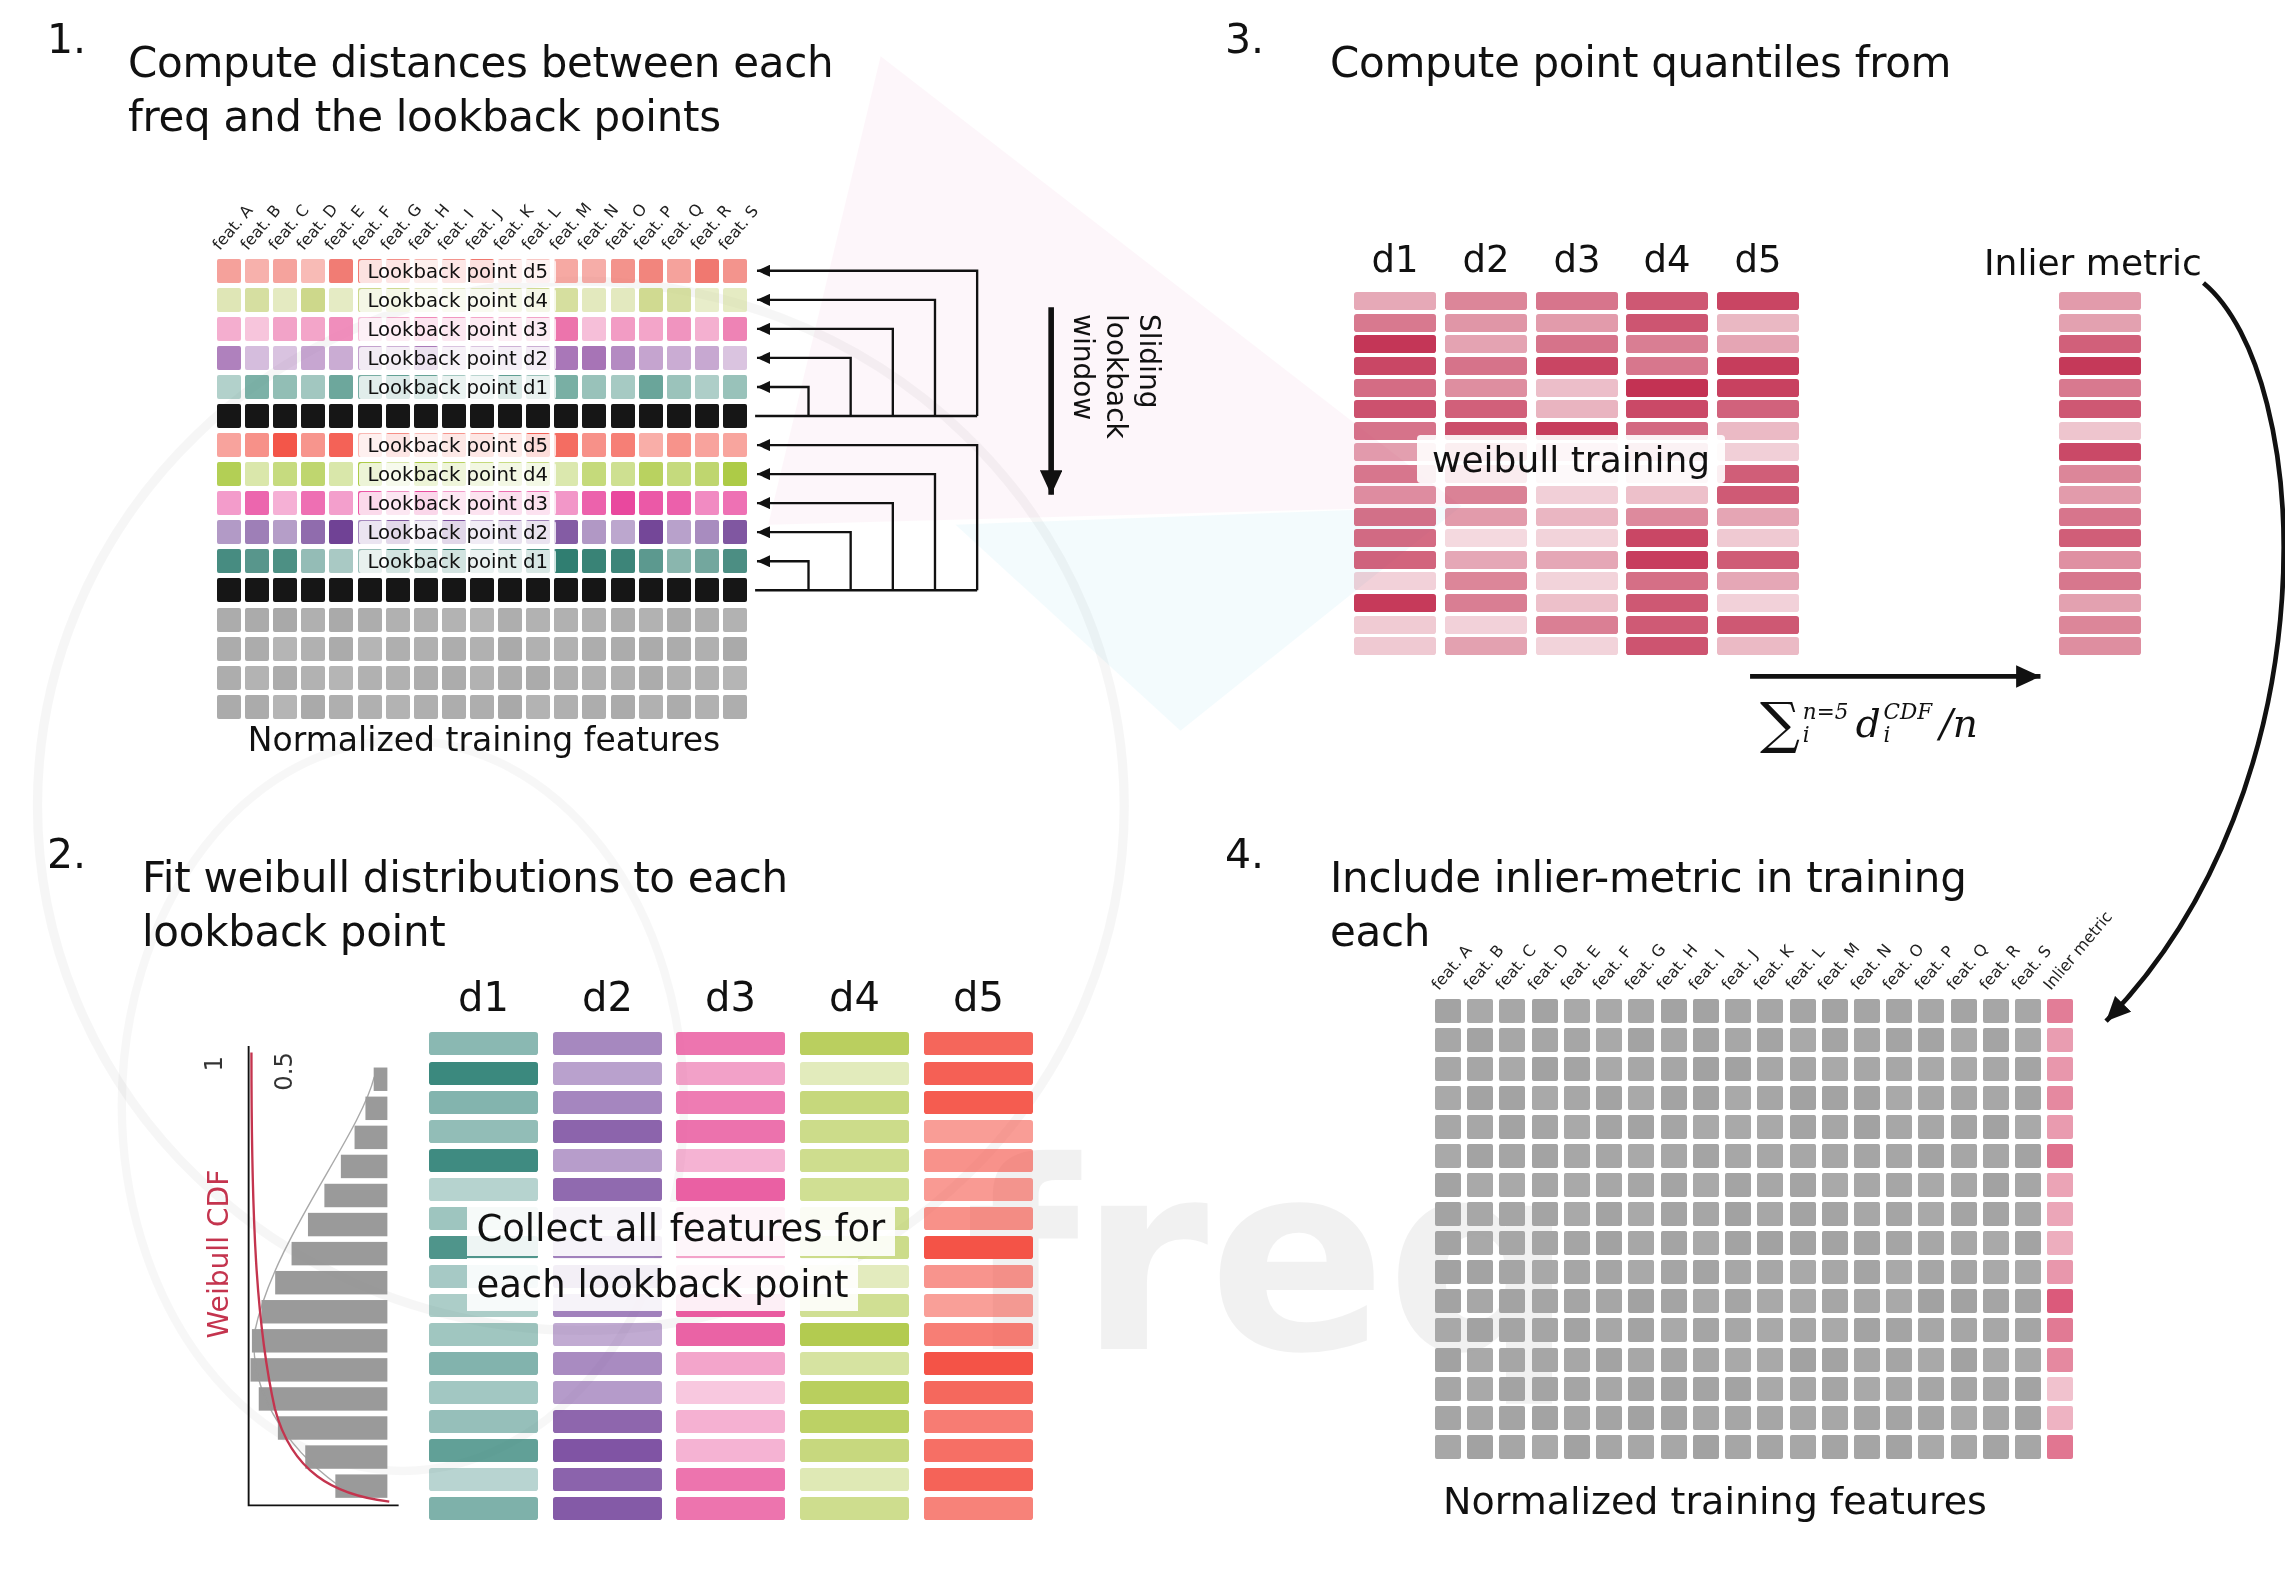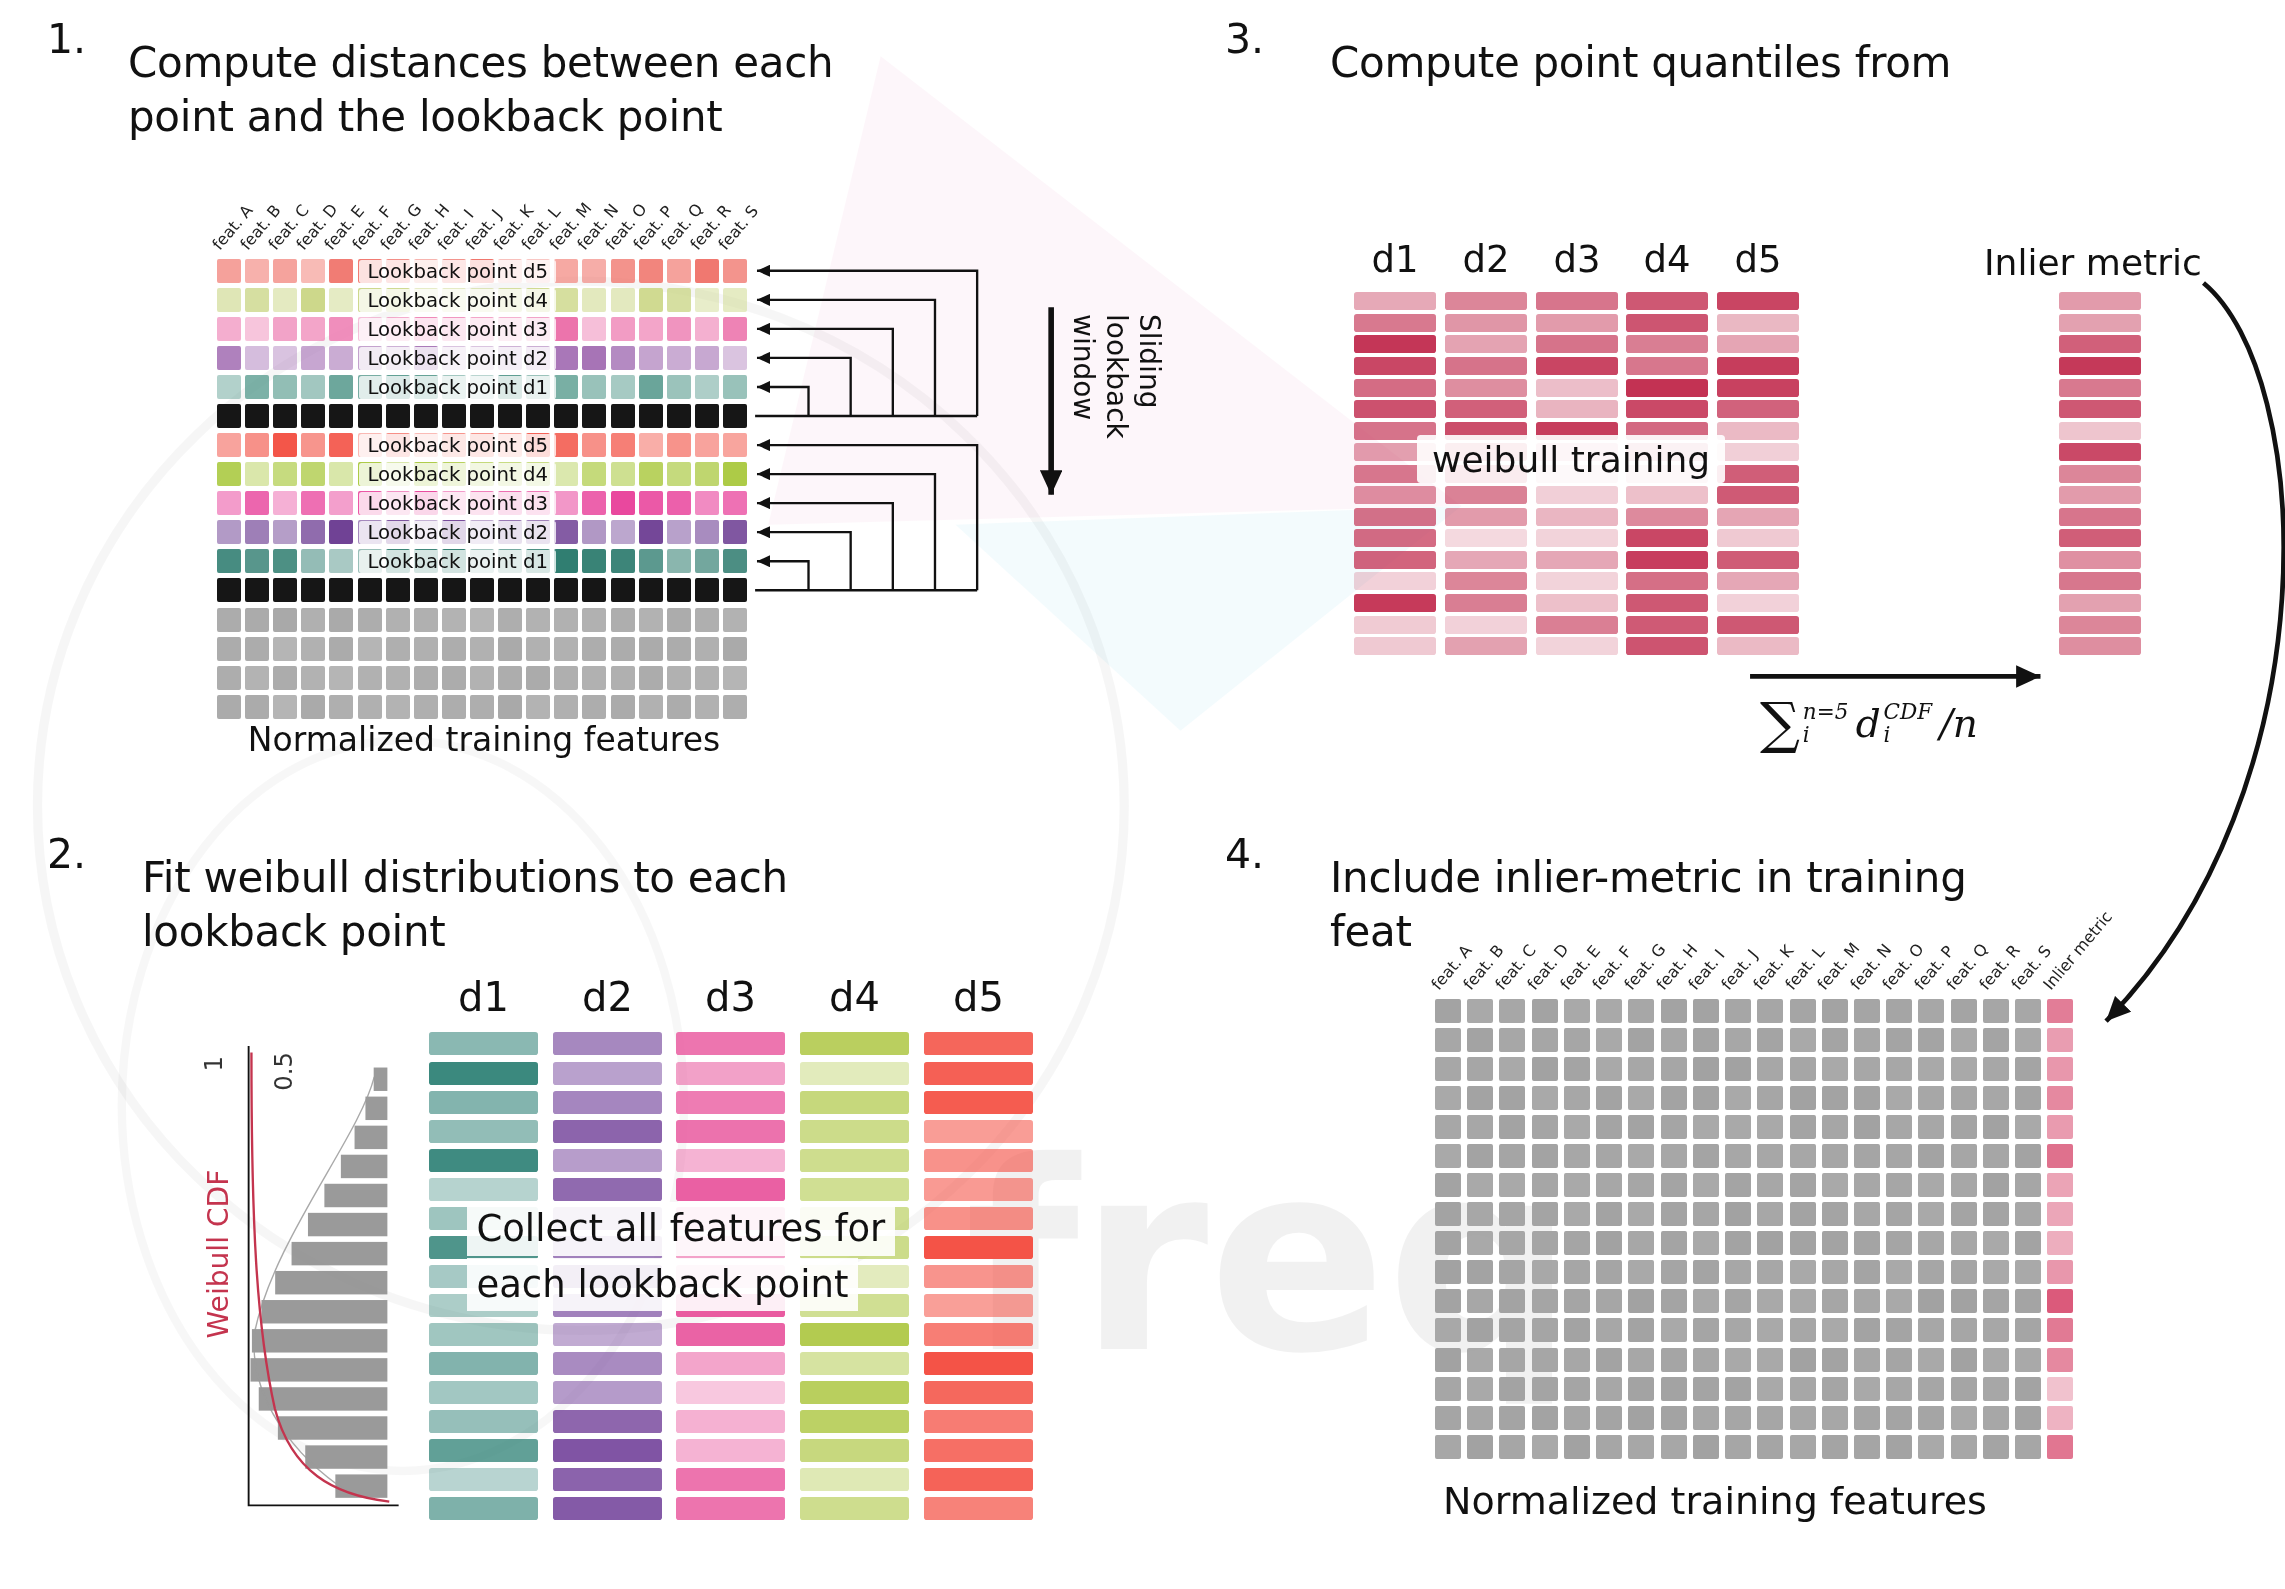--- a/index.html
+++ b/index.html
@@ -951,21 +951,21 @@
   <path d="M1122,328 L1122,528" stroke="#111" stroke-width="6" marker-end="url(#ahb)"></path>
   <path d="M1868,722 L2178,722" stroke="#111" stroke-width="5" marker-end="url(#ahb)"></path>
   <path d="M2352,302 C2470,400 2492,840 2248,1090" stroke="#111" stroke-width="5" fill="none" marker-end="url(#ahb)"></path>
 </svg>
 
 <div id="statics">
 
   <div class="num" style="left:47px;top:15px">1.</div>
   <div class="title" style="left:128px;top:36px">
     <div>Compute distances between each</div>
-    <div>point and the lookback point</div>
+    <div>freq and the lookback points</div>
   </div>
   <div class="caption1" style="left:217px;top:720px;width:534px">Normalized training features</div>
   <div class="slidetext">
     <div>Sliding</div>
     <div>lookback</div>
     <div>window</div>
   </div>
 
   <div class="num" style="left:47px;top:830px">2.</div>
   <div class="title" style="left:142px;top:851px">
@@ -1020,20 +1020,20 @@
     <span class="fstack">
       <span>CDF</span>
       <span>i</span>
     </span>
     <span>/n</span>
   </div>
 
   <div class="num" style="left:1225px;top:830px">4.</div>
   <div class="title" style="left:1330px;top:851px">
     <div>Include inlier-metric in training</div>
-    <div>feat</div>
+    <div>each</div>
   </div>
   <div class="caption4" style="left:1443px;top:1473px">
     <div>Normalized training features</div>
   </div>
 
 </div>
 
 
 </body></html>

